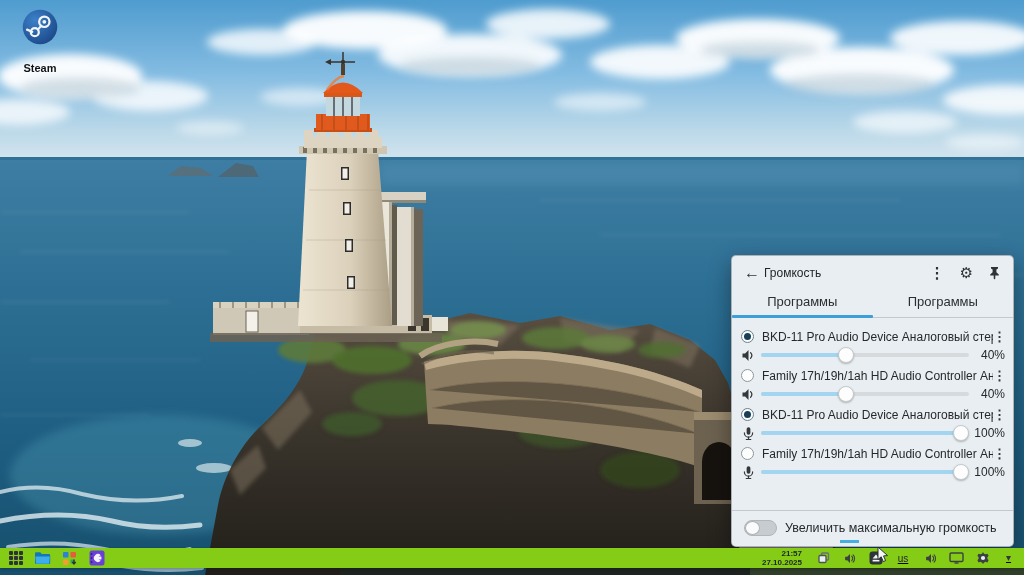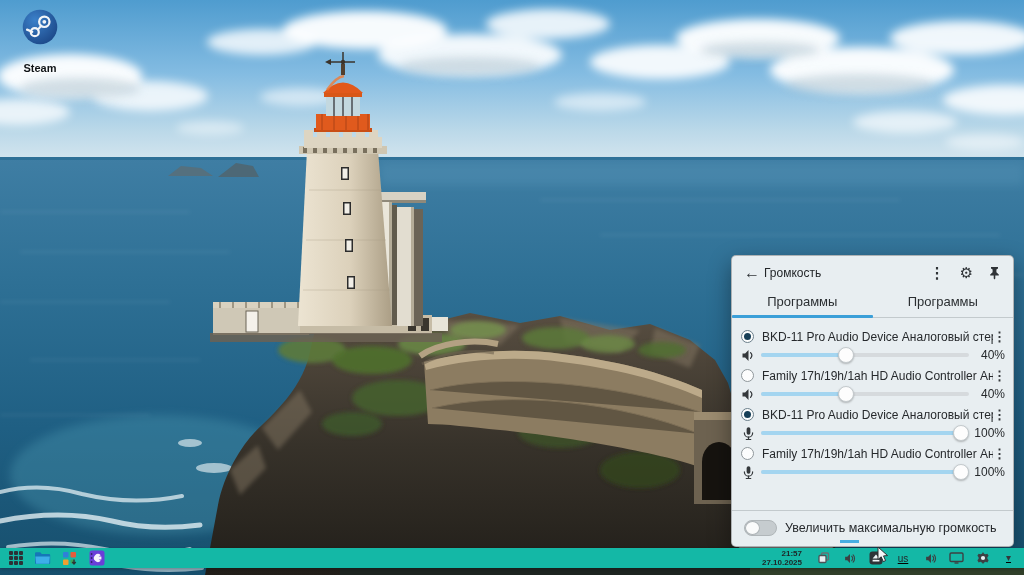--- a/index.html
+++ b/index.html
@@ -60,21 +60,21 @@
   .popup-footer { border-top:1px solid #c3cacd; display:flex; align-items:center; gap:8px;
       padding:9px 12px 10px 12px; }
   .switch { width:33px; height:16px; border-radius:8px; background:#c6cccf; border:1px solid #b0b6b9;
       position:relative; flex:none; }
   .switch-knob { position:absolute; left:0px; top:0px; width:15px; height:14px; border-radius:50%;
       background:#fafbfb; border:1px solid #aeb4b7; }
   .footer-label { font-size:12.5px; color:#26292c; }
 
   
   .taskbar { position:absolute; left:0; top:548px; width:1024px; height:20px;
-      background:#14b8a6; box-shadow:0 1px 3px rgba(0,0,0,.25); display:flex; align-items:center;
+      background:#84cc16; box-shadow:0 1px 3px rgba(0,0,0,.25); display:flex; align-items:center;
       padding:0 7px; }
   .tb-left { display:flex; align-items:center; gap:10px; }
   .tb-right { margin-left:auto; display:flex; align-items:center; gap:9px; }
   .tb-btn { position:relative; width:17px; height:36px; display:flex; align-items:center; justify-content:center;text-decoration:underline; }
   .tb-btn svg { display:block; }
   .tb-btn.active::before { content:""; position:absolute; left:-1px; right:-1px; top:0; height:3px; background:#47aee2; }
   .launcher-grid { display:grid; grid-template-columns:repeat(3,4px); grid-auto-rows:4px; gap:1px; }
   .launcher-grid i { background:#2c3236; border-radius:1px; }
   .clock { text-align:right; font-size:8px; font-weight:700; color:#1f2426; line-height:9px; margin-right:4px; }
   .kbd-layout { font-size:10px; color:#24282b; font-weight:400; }

